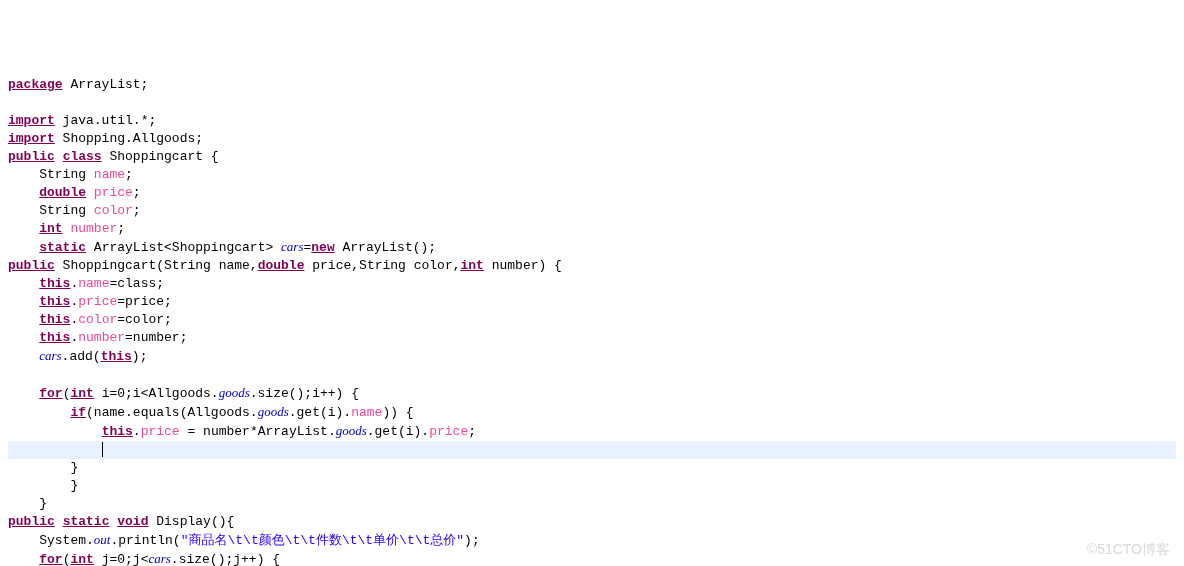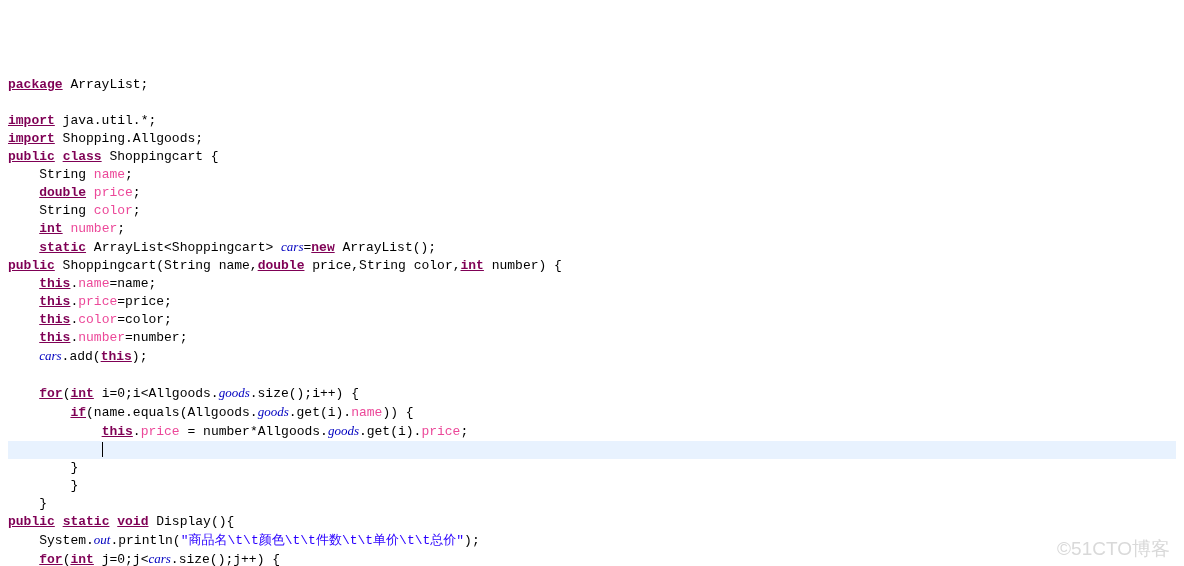--- a/index.html
+++ b/index.html
@@ -18,49 +18,49 @@
   .field { color: #ec4899; }
   .staticfield { color: #0000c0; font-style: italic; font-family: Liberation Serif, serif; }
   .highlight-line { background: #e8f2fe; display: inline-block; width: 100%; }
   .cursor { border-left: 1px solid #000; }
   .watermark {
     position: fixed;
     bottom: 8px;
     right: 14px;
     color: #d9d9d9;
     font-family: Arial, sans-serif;
-    font-size: 19px;
+    font-size: 14px;
     white-space: nowrap;
   }
 </style>
 </head>
 <body>
 
 
 
 <div><span><span class="kw">package</span><span> ArrayList;</span></span>
 <span></span>
 <span><span class="kw">import</span><span> java.util.*;</span></span>
 <span><span class="kw">import</span><span> Shopping.Allgoods;</span></span>
 <span><span class="kw">public</span> <span class="kw">class</span><span> Shoppingcart {</span></span>
 <span><span>    </span><span>String </span><span class="field">name</span><span>;</span></span>
 <span><span>    </span><span class="kw">double</span><span> </span><span class="field">price</span><span>;</span></span>
 <span><span>    </span><span>String </span><span class="field">color</span><span>;</span></span>
 <span><span>    </span><span class="kw">int</span><span> </span><span class="field">number</span><span>;</span></span>
 <span><span>    </span><span class="kw">static</span><span> ArrayList&lt;Shoppingcart&gt; </span><span class="staticfield">cars</span><span>=</span><span class="kw">new</span><span> ArrayList();</span></span>
 <span><span class="kw">public</span><span> Shoppingcart(String name,</span><span class="kw">double</span><span> price,String color,</span><span class="kw">int</span><span> number) {</span></span>
-<span><span>    </span><span class="kw">this</span><span>.</span><span class="field">name</span><span>=name;</span></span>
+<span><span>    </span><span class="kw">this</span><span>.</span><span class="field">name</span><span>=class;</span></span>
 <span><span>    </span><span class="kw">this</span><span>.</span><span class="field">price</span><span>=price;</span></span>
 <span><span>    </span><span class="kw">this</span><span>.</span><span class="field">color</span><span>=color;</span></span>
 <span><span>    </span><span class="kw">this</span><span>.</span><span class="field">number</span><span>=number;</span></span>
 <span><span>    </span><span class="staticfield">cars</span><span>.add(</span><span class="kw">this</span><span>);</span></span>
 <span></span>
 <span><span>    </span><span class="kw">for</span><span>(</span><span class="kw">int</span><span> i=0;i&lt;Allgoods.</span><span class="staticfield">goods</span><span>.size();i++) {</span></span>
 <span><span>        </span><span class="kw">if</span><span>(name.equals(Allgoods.</span><span class="staticfield">goods</span><span>.get(i).</span><span class="field">name</span><span>)) {</span></span>
-<span><span>            </span><span class="kw">this</span><span>.</span><span class="field">price</span><span> = number*Allgoods.</span><span class="staticfield">goods</span><span>.get(i).</span><span class="field">price</span><span>;</span></span>
+<span><span>            </span><span class="kw">this</span><span>.</span><span class="field">price</span><span> = number*ArrayList.</span><span class="staticfield">goods</span><span>.get(i).</span><span class="field">price</span><span>;</span></span>
 <span class="highlight-line"><span>            </span><span class="cursor"></span></span>
 <span><span>        </span><span>}</span></span>
 <span><span>        </span><span>}</span></span>
 <span><span>    </span><span>}</span></span>
 <span><span class="kw">public</span><span> </span><span class="kw">static</span><span> </span><span class="kw">void</span><span> Display(){</span></span>
 <span><span>    </span><span>System.</span><span class="staticfield">out</span><span>.println(</span><span class="str">"商品名\t\t颜色\t\t件数\t\t单价\t\t总价"</span><span>);</span></span>
 <span><span>    </span><span class="kw">for</span><span>(</span><span class="kw">int</span><span> j=0;j&lt;</span><span class="staticfield">cars</span><span>.size();j++) {</span></span>
 <span><span>    </span><span>System.</span><span class="staticfield">out</span><span>.println(</span><span class="staticfield">cars</span><span>.get(j).</span><span class="field">name</span><span>+</span><span class="str">"\t\t"</span><span>+</span><span class="staticfield">cars</span><span>.get(j).</span><span class="field">color</span><span>+</span><span class="str">"\t\t"</span><span>+</span><span class="staticfield">cars</span><span>.get(j).</span><span class="field">number</span><span>+</span><span class="str">"\t\t"</span><span>+</span><span class="staticfield">cars</span><span>.get(j).</span><span class="field">price</span><span>/</span><span class="staticfield">cars</span><span>.get(j).</span><span class="field">number</span><span>+</span></span>
 <span></span>
 </div>

